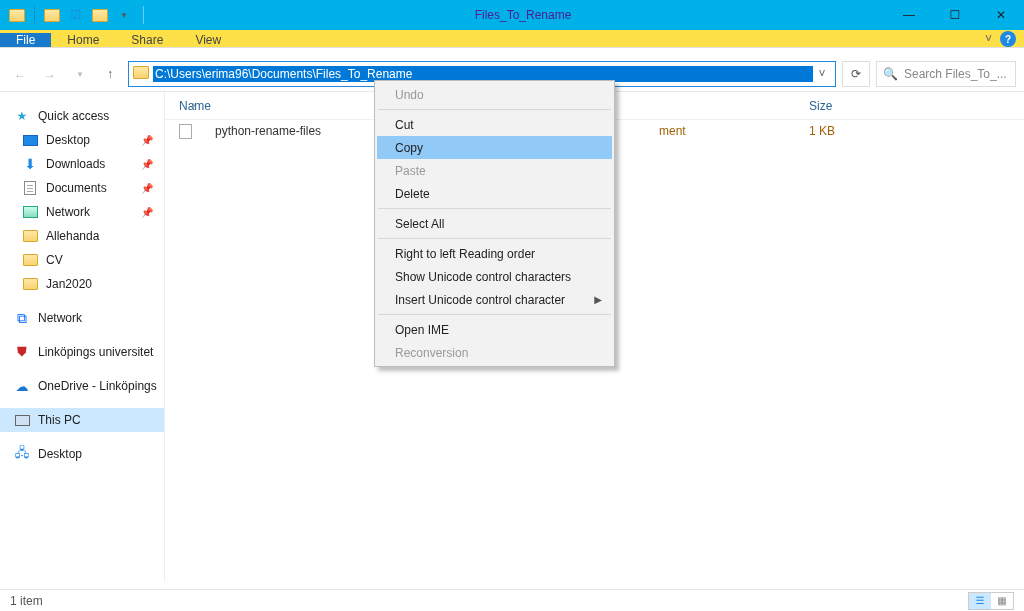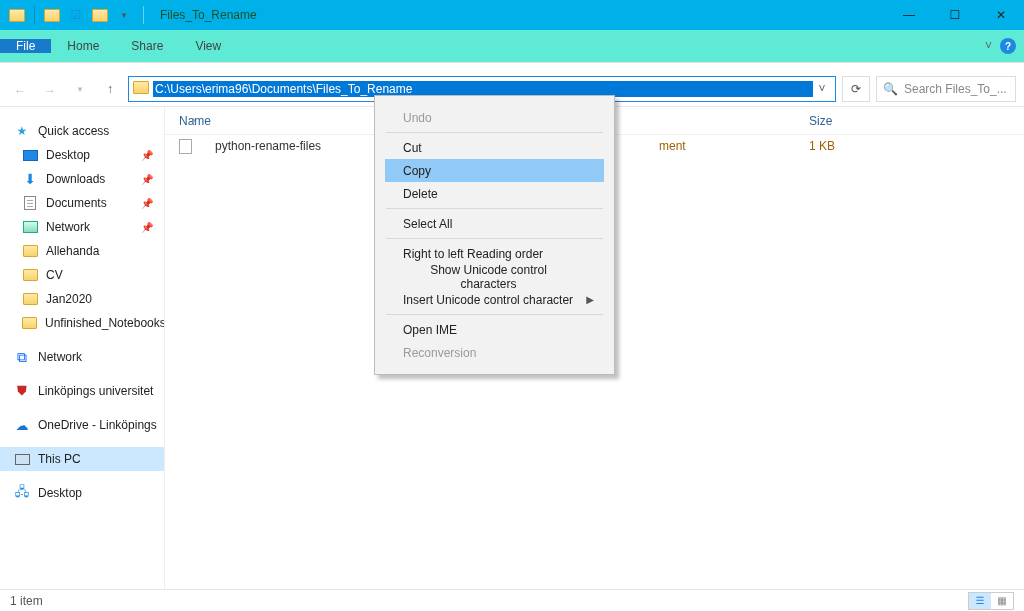--- a/index.html
+++ b/index.html
@@ -4,27 +4,27 @@
 <style>
 * { margin: 0; padding: 0; box-sizing: border-box; font-family: "Segoe UI", Tahoma, sans-serif; font-size: 12px; }
 html, body { width: 1024px; height: 611px; overflow: hidden; background: #fff; }
 
 
 .titlebar { height: 30px; background: #00b0e8; display: flex; align-items: center; }
 .titlebar-icons { display: flex; align-items: center; padding-left: 6px; gap: 2px; }
 .folder-icon-small { width: 16px; height: 13px; background: linear-gradient(#ffe9a6,#f7d36f); border: 1px solid #d9a730; border-radius: 1px; position: relative; }
 .qat-sep { width: 1px; height: 18px; background: rgba(0,0,0,0.15); margin: 0 4px; }
 .qat-icon { width: 22px; height: 22px; display: flex; align-items: center; justify-content: center; color: #444; }
-.titlebar-title { flex: 1; text-align: left; padding-left: 10px; color: #14532d; }
+.titlebar-title { flex: 1; text-align: center; padding-left: 10px; color: #4c1d95; }
 .sep-vert { width:1px; height:18px; background:rgba(255,255,255,0.4); margin:0 6px;}
 .window-controls { display: flex; }
 .window-btn { width: 46px; height: 30px; display: flex; align-items: center; justify-content: center; color: #222; }
 
 
-.ribbon { height: 33px; background: #5eead4; display: flex; align-items: center; border-bottom: 1px solid #e0e0e0;}
+.ribbon { height: 18px; background: #fde047; display: flex; align-items: flex-end; border-bottom: 1px solid #e0e0e0;}
 .ribbon-tab { padding: 0 16px; display: flex; align-items: center; color: #444; }
 .ribbon-tab.file { background: #1979ca; color: #fff; }
 .ribbon-spacer { flex: 1; }
 .ribbon-right { display: flex; align-items: center; gap: 8px; padding-right: 8px; }
 .help-circle { width: 16px; height: 16px; border-radius: 50%; background: #1e88e5; color: #fff; display: flex; align-items: center; justify-content: center; font-size: 10px; font-weight: bold;}
 
 
 .navrow { height: 36px; display: flex; align-items: center; padding: 0 8px; gap: 6px; border-bottom: 1px solid #e8e8e8; margin-top:8px;}
 .nav-arrow { width: 24px; height: 24px; display:flex; align-items:center; justify-content:center; color:#bbb; }
 .nav-arrow.enabled { color:#555; }
@@ -64,21 +64,21 @@
 .col-sort { color:#888; font-size:9px; margin-left:-20px;}
 .col-date { width: 180px; }
 .col-type { width: 150px; }
 .col-size { width: 80px; }
 .filerow { height:22px; display:flex; align-items:center; padding-left:14px; color:#333;}
 .filerow .col-name { display:flex; align-items:center; gap:23px; color:#333;}
 .file-ic { width:13px; height:15px; border:1px solid #aaa; background:#fff; }
 .filerow .col-type, .filerow .col-size { color:#a16207; }
 
 
-.context-menu { position:absolute; left: 209px; top: -12px; width: 241px; background:#f2f2f2; border:1px solid #bcbcbc; box-shadow: 4px 4px 4px rgba(0,0,0,0.25); padding:10px; z-index:10;text-align:center;}
+.context-menu { position:absolute; left: 209px; top: -12px; width: 241px; background:#f2f2f2; border:1px solid #bcbcbc; box-shadow: 4px 4px 4px rgba(0,0,0,0.25); padding:2px; z-index:10;}
 .cm-item { height: 23px; display:flex; align-items:center; padding:0 30px 0 18px; color:#222; position:relative;}
 .cm-item.disabled { color:#9a9a9a; }
 .cm-item.highlight { background:#91c9f7; }
 .cm-sep { height:1px; background:#d8d8d8; margin:3px 1px; }
 .cm-arrow { position:absolute; right:10px; color:#555; font-size:10px;}
 
 
 .statusbar { position:absolute; bottom:0; left:0; right:0; height:22px; border-top:1px solid #e5e5e5; display:flex; align-items:center; padding:0 10px; color:#555; background:#fff;}
 .statusbar .sp { flex:1; }
 .view-toggle { display:flex; border:1px solid #ccc;}
@@ -186,26 +186,20 @@
             <span class="folder-y"></span>
           </span>
         <span>CV</span>
       </div>
       <div class="side-item">
         <span class="side-icon">
             <span class="folder-y"></span>
           </span>
         <span>Jan2020</span>
       </div>
-      <div class="side-item">
-        <span class="side-icon">
-            <span class="folder-y"></span>
-          </span>
-        <span>Unfinished_Notebooks</span>
-      </div>
     </div>
     <div class="side-group">
       <div class="side-item top">
         <span class="side-icon dropbox-ic">⧉</span>
         <span>Network</span>
       </div>
     </div>
     <div class="side-group">
       <div class="side-item top">
         <span class="side-icon shield-ic">⛊</span>
@@ -252,20 +246,21 @@
       <div class="col-date"></div>
       <div class="col-type">ment</div>
       <div class="col-size">1 KB</div>
     </div>
 
     <div class="context-menu">
       <div class="cm-item disabled">Undo</div>
       <div class="cm-sep"></div>
       <div class="cm-item">Cut</div>
       <div class="cm-item highlight">Copy</div>
+      <div class="cm-item disabled">Paste</div>
       <div class="cm-item">Delete</div>
       <div class="cm-sep"></div>
       <div class="cm-item">Select All</div>
       <div class="cm-sep"></div>
       <div class="cm-item">Right to left Reading order</div>
       <div class="cm-item">Show Unicode control characters</div>
       <div class="cm-item">
         <span>Insert Unicode control character</span>
         <span class="cm-arrow">▶</span>
       </div>

